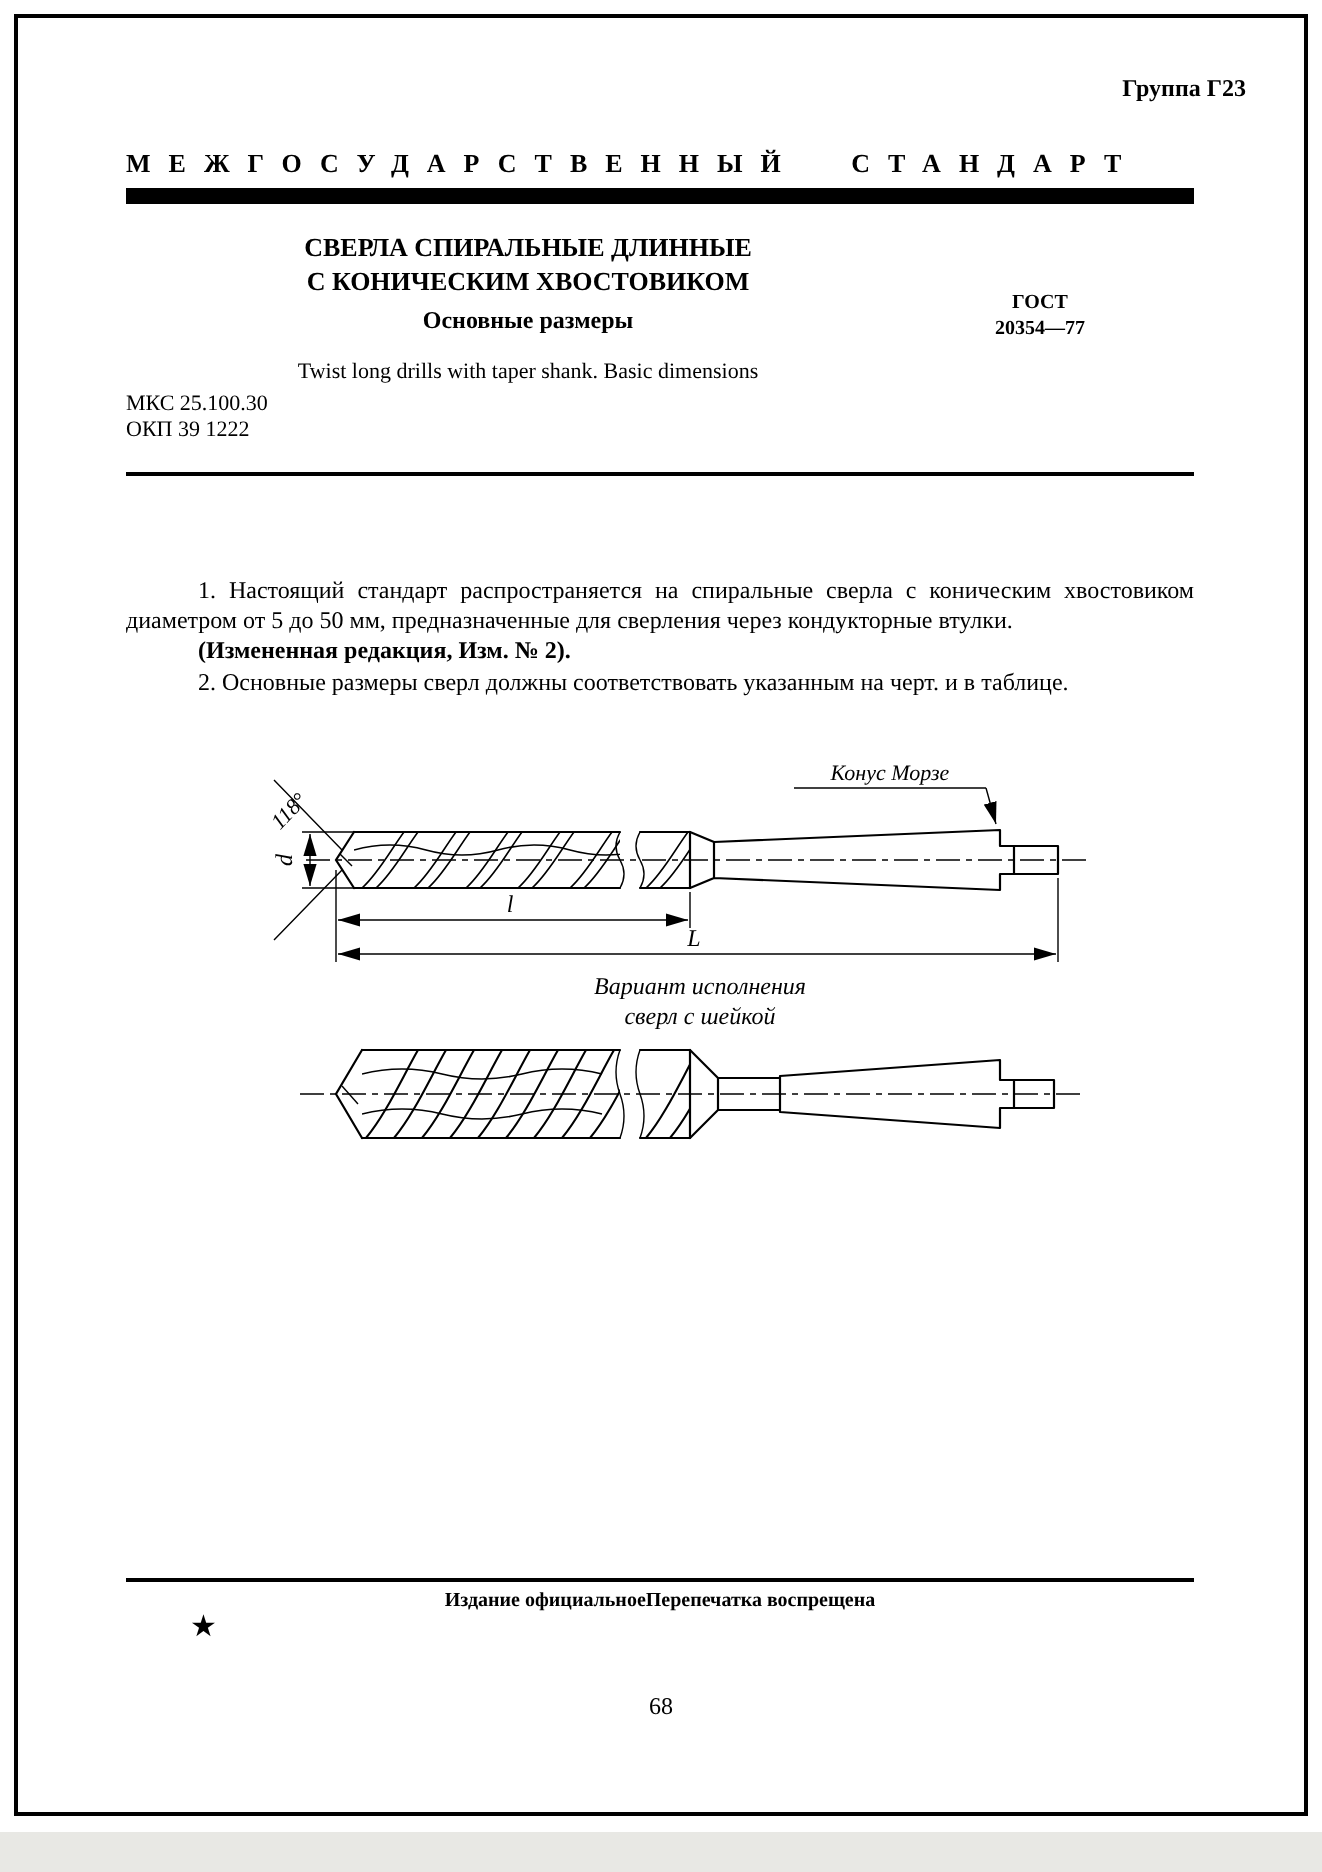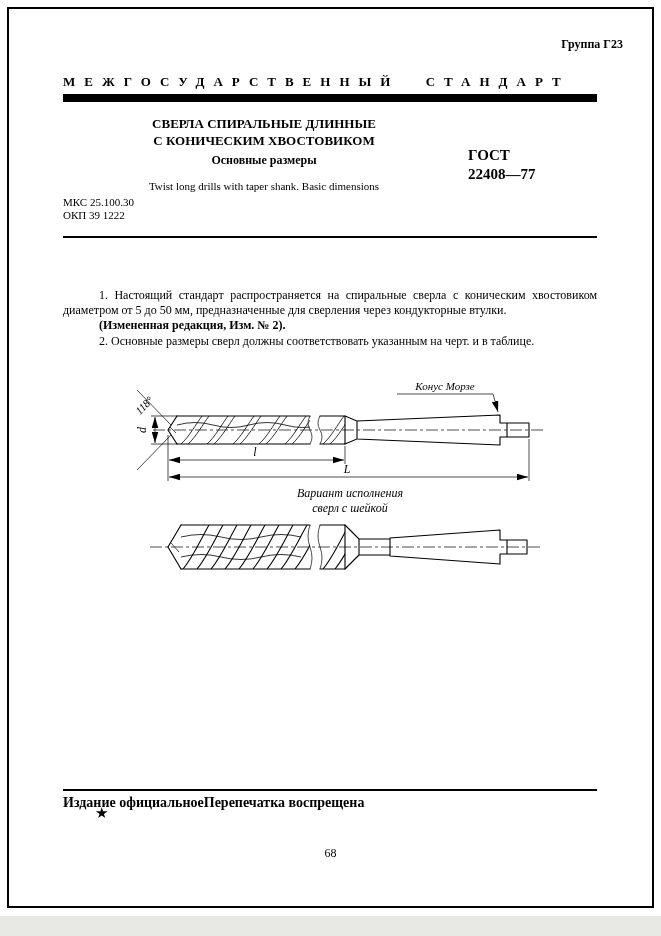--- a/index.html
+++ b/index.html
@@ -6,34 +6,34 @@
   .page{position:relative;width:661px;height:916px;background:#fff;
         font-family:"Liberation Serif",serif;color:#000;overflow:hidden;}
   .frame{position:absolute;left:7px;top:7px;right:7px;bottom:8px;border:2px solid #000;pointer-events:none;}
   .abs{position:absolute;}
   .group-label{top:37px;right:38px;font-weight:bold;font-size:12px;}
   .std-header{left:63px;top:74px;width:534px;font-weight:bold;font-size:13px;
               letter-spacing:9px;word-spacing:14px;white-space:nowrap;overflow:hidden;font-family:Liberation Serif, serif;}
   .black-bar{left:63px;top:94px;width:534px;height:8px;background:#000;}
   .title{left:98px;top:116px;width:332px;text-align:center;font-weight:bold;font-size:13px;line-height:1.3;}
   .subtitle{left:98px;top:153px;width:332px;text-align:center;font-weight:bold;font-size:12px;}
-  .gost{left:468px;top:146px;width:104px;text-align:left;font-weight:bold;font-size:15px;line-height:1.25;}
+  .gost{left:468px;top:146px;width:104px;text-align:center;font-weight:bold;font-size:10px;line-height:1.25;}
   .entitle{left:78px;top:180px;width:372px;text-align:center;font-size:11px;}
   .codes{left:63px;top:196px;font-size:11px;line-height:1.2;}
   .rule{left:63px;width:534px;height:2px;background:#000;}
   .rule-top{top:236px;}
   .date-line{left:63px;top:252px;width:534px;text-align:right;font-weight:bold;font-size:12px;}
   .date-line .u{margin-left:5px;border-bottom:1.5px solid #000;padding-bottom:1px;}
   .bodytext{left:63px;top:288px;width:534px;font-size:12px;line-height:1.27;text-align:justify;}
   .bodytext p{margin:0;text-indent:36px;}
   .bodytext p.bold{font-weight:bold;}
   .variant-caption{left:250px;top:486px;width:200px;text-align:center;font-style:italic;font-size:12px;line-height:1.25;}
   .footer-rule{top:789px;}
-  .footer-row{left:63px;top:795px;width:534px;display:flex;justify-content:flex-start;
-              font-weight:bold;font-size:14px;}
+  .footer-row{left:63px;top:795px;width:534px;display:flex;justify-content:center;
+              font-weight:bold;font-size:10px;}
   .star{left:95px;top:804px;font-size:15px;}
   .page-number{left:0;top:846px;width:661px;text-align:center;font-size:12px;}
   svg{position:absolute;overflow:visible;}
   .d1{left:95px;top:378px;}
   .d2{left:95px;top:505px;}
   svg .ol{stroke:#000;stroke-width:1.1;fill:none;stroke-linecap:round;}
   svg .fl{stroke:#000;stroke-width:0.8;fill:none;}
   svg .fl2{stroke:#000;stroke-width:1.05;fill:none;}
   svg .thin{stroke:#000;stroke-width:0.7;fill:none;}
   svg .cl{stroke:#000;stroke-width:0.7;fill:none;stroke-dasharray:12 3 3 3;}
@@ -52,21 +52,21 @@
   <div class="abs black-bar"></div>
 
   <div class="abs title">
     <div>СВЕРЛА СПИРАЛЬНЫЕ ДЛИННЫЕ</div>
     <div>С КОНИЧЕСКИМ ХВОСТОВИКОМ</div>
   </div>
   <div class="abs subtitle">Основные размеры</div>
 
   <div class="abs gost">
     <div>ГОСТ</div>
-    <div>22408—77</div>
+    <div>20354—77</div>
   </div>
 
   <div class="abs entitle">Twist long drills with taper shank. Basic dimensions</div>
 
   <div class="abs codes">
     <div>МКС 25.100.30</div>
     <div>ОКП 39 1222</div>
   </div>
 
   <div class="abs rule rule-top"></div>

